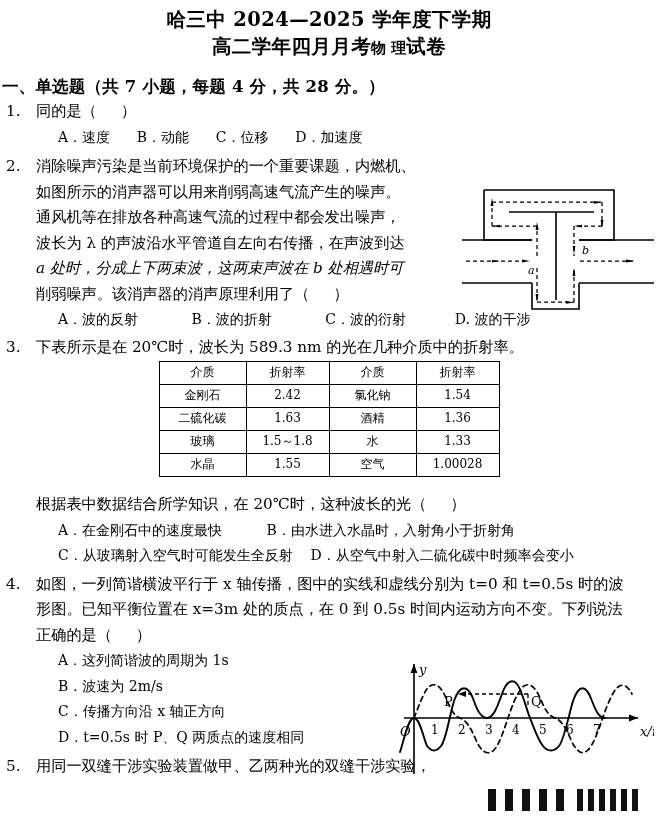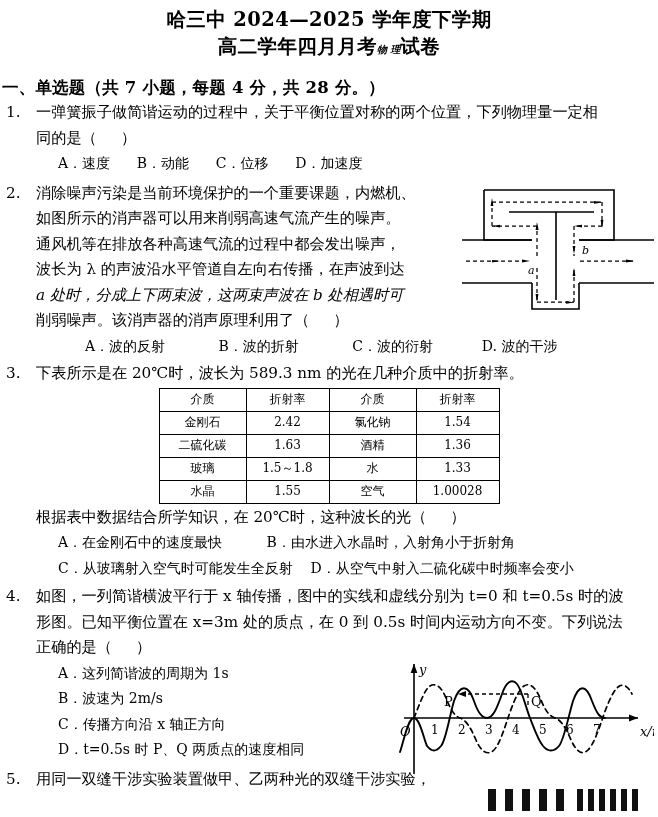--- a/index.html
+++ b/index.html
@@ -27,22 +27,21 @@
     text-align: center;
     padding-top: 6px;
   }
   .title-line {
     font-weight: bold;
     font-size: 19.5px;
     line-height: 27px;
     letter-spacing: 0.4px;
   }
   .title-line .sub {
-    font-size: 10px;
-    font-style: italic;
+    font-size: 15px;
     letter-spacing: 0px;
   }
 
   
   .section-head {
     font-weight: bold;
     font-size: 16.5px;
     line-height: 25px;
     margin-top: 12px;
     padding-left: 2px;
@@ -136,38 +135,37 @@
   <div class="title-block">
     <div class="title-line">哈三中 2024—2025 学年度下学期</div>
     <div class="title-line"><span>高二学年四月月考</span><span class="sub">物 理</span><span>试卷</span></div>
   </div>
 
   <div class="section-head">一、单选题（共 7 小题，每题 4 分，共 28 分。）</div>
 
   <div class="q" style="margin-top:0px;">
     <span class="q-num">1.</span>
     <span class="q-body">
-      <span class="q-line">一弹簧振子做简谐运动的过程中，关于平衡位置对称的两个位置，下列物理量一定相</span>
       <span class="q-line">同的是（     ）</span>
       <span class="opts-row" style="padding-left:22px;">A．速度      B．动能      C．位移      D．加速度</span>
     </span>
   </div>
 
   <div class="q" style="margin-top:4px; padding-right:205px;">
     <span class="q-num">2.</span>
     <span class="q-body">
       <span class="q-line">消除噪声污染是当前环境保护的一个重要课题，内燃机、</span>
       <span class="q-line">如图所示的消声器可以用来削弱高速气流产生的噪声。</span>
       <span class="q-line">通风机等在排放各种高速气流的过程中都会发出噪声，</span>
       <span class="q-line">波长为 λ 的声波沿水平管道自左向右传播，在声波到达</span>
       <span class="q-line it">a 处时，分成上下两束波，这两束声波在 b 处相遇时可</span>
       <span class="q-line">削弱噪声。该消声器的消声原理利用了（     ）</span>
     </span>
   </div>
-  <div class="q" style="padding-left:58px; margin-top:0px;margin-left:27px;">
+  <div class="q" style="padding-left:58px; margin-top:0px;">
     <span class="opts-row">A．波的反射            B．波的折射            C．波的衍射           D. 波的干涉</span>
   </div>
 
   <div class="fig-muffler">
     <svg viewBox="0 0 192 148" width="192" height="148">
       <g fill="none" stroke="#000" stroke-width="1.6">
 
         <path d="M22,8 L152,8 L152,58 L117,58"></path>
         <path d="M22,8 L22,58 L70,58"></path>
 
@@ -265,21 +263,21 @@
         <tr>
           <td class="medium">水晶</td>
           <td class="index">1.55</td>
           <td class="medium">空气</td>
           <td class="index">1.00028</td>
         </tr>
       </tbody>
     </table>
   </div>
 
-  <div class="q" style="margin-top:1px;">
+  <div class="q" style="margin-top:15px;">
     <span class="q-body">
       <span class="q-line">根据表中数据结合所学知识，在 20℃时，这种波长的光（     ）</span>
       <span class="opts-row" style="padding-left:22px;">A．在金刚石中的速度最快          B．由水进入水晶时，入射角小于折射角</span>
       <span class="opts-row" style="padding-left:22px;">C．从玻璃射入空气时可能发生全反射    D．从空气中射入二硫化碳中时频率会变小</span>
     </span>
   </div>
 
   <div class="q" style="margin-top:3px;">
     <span class="q-num">4.</span>
     <span class="q-body">

